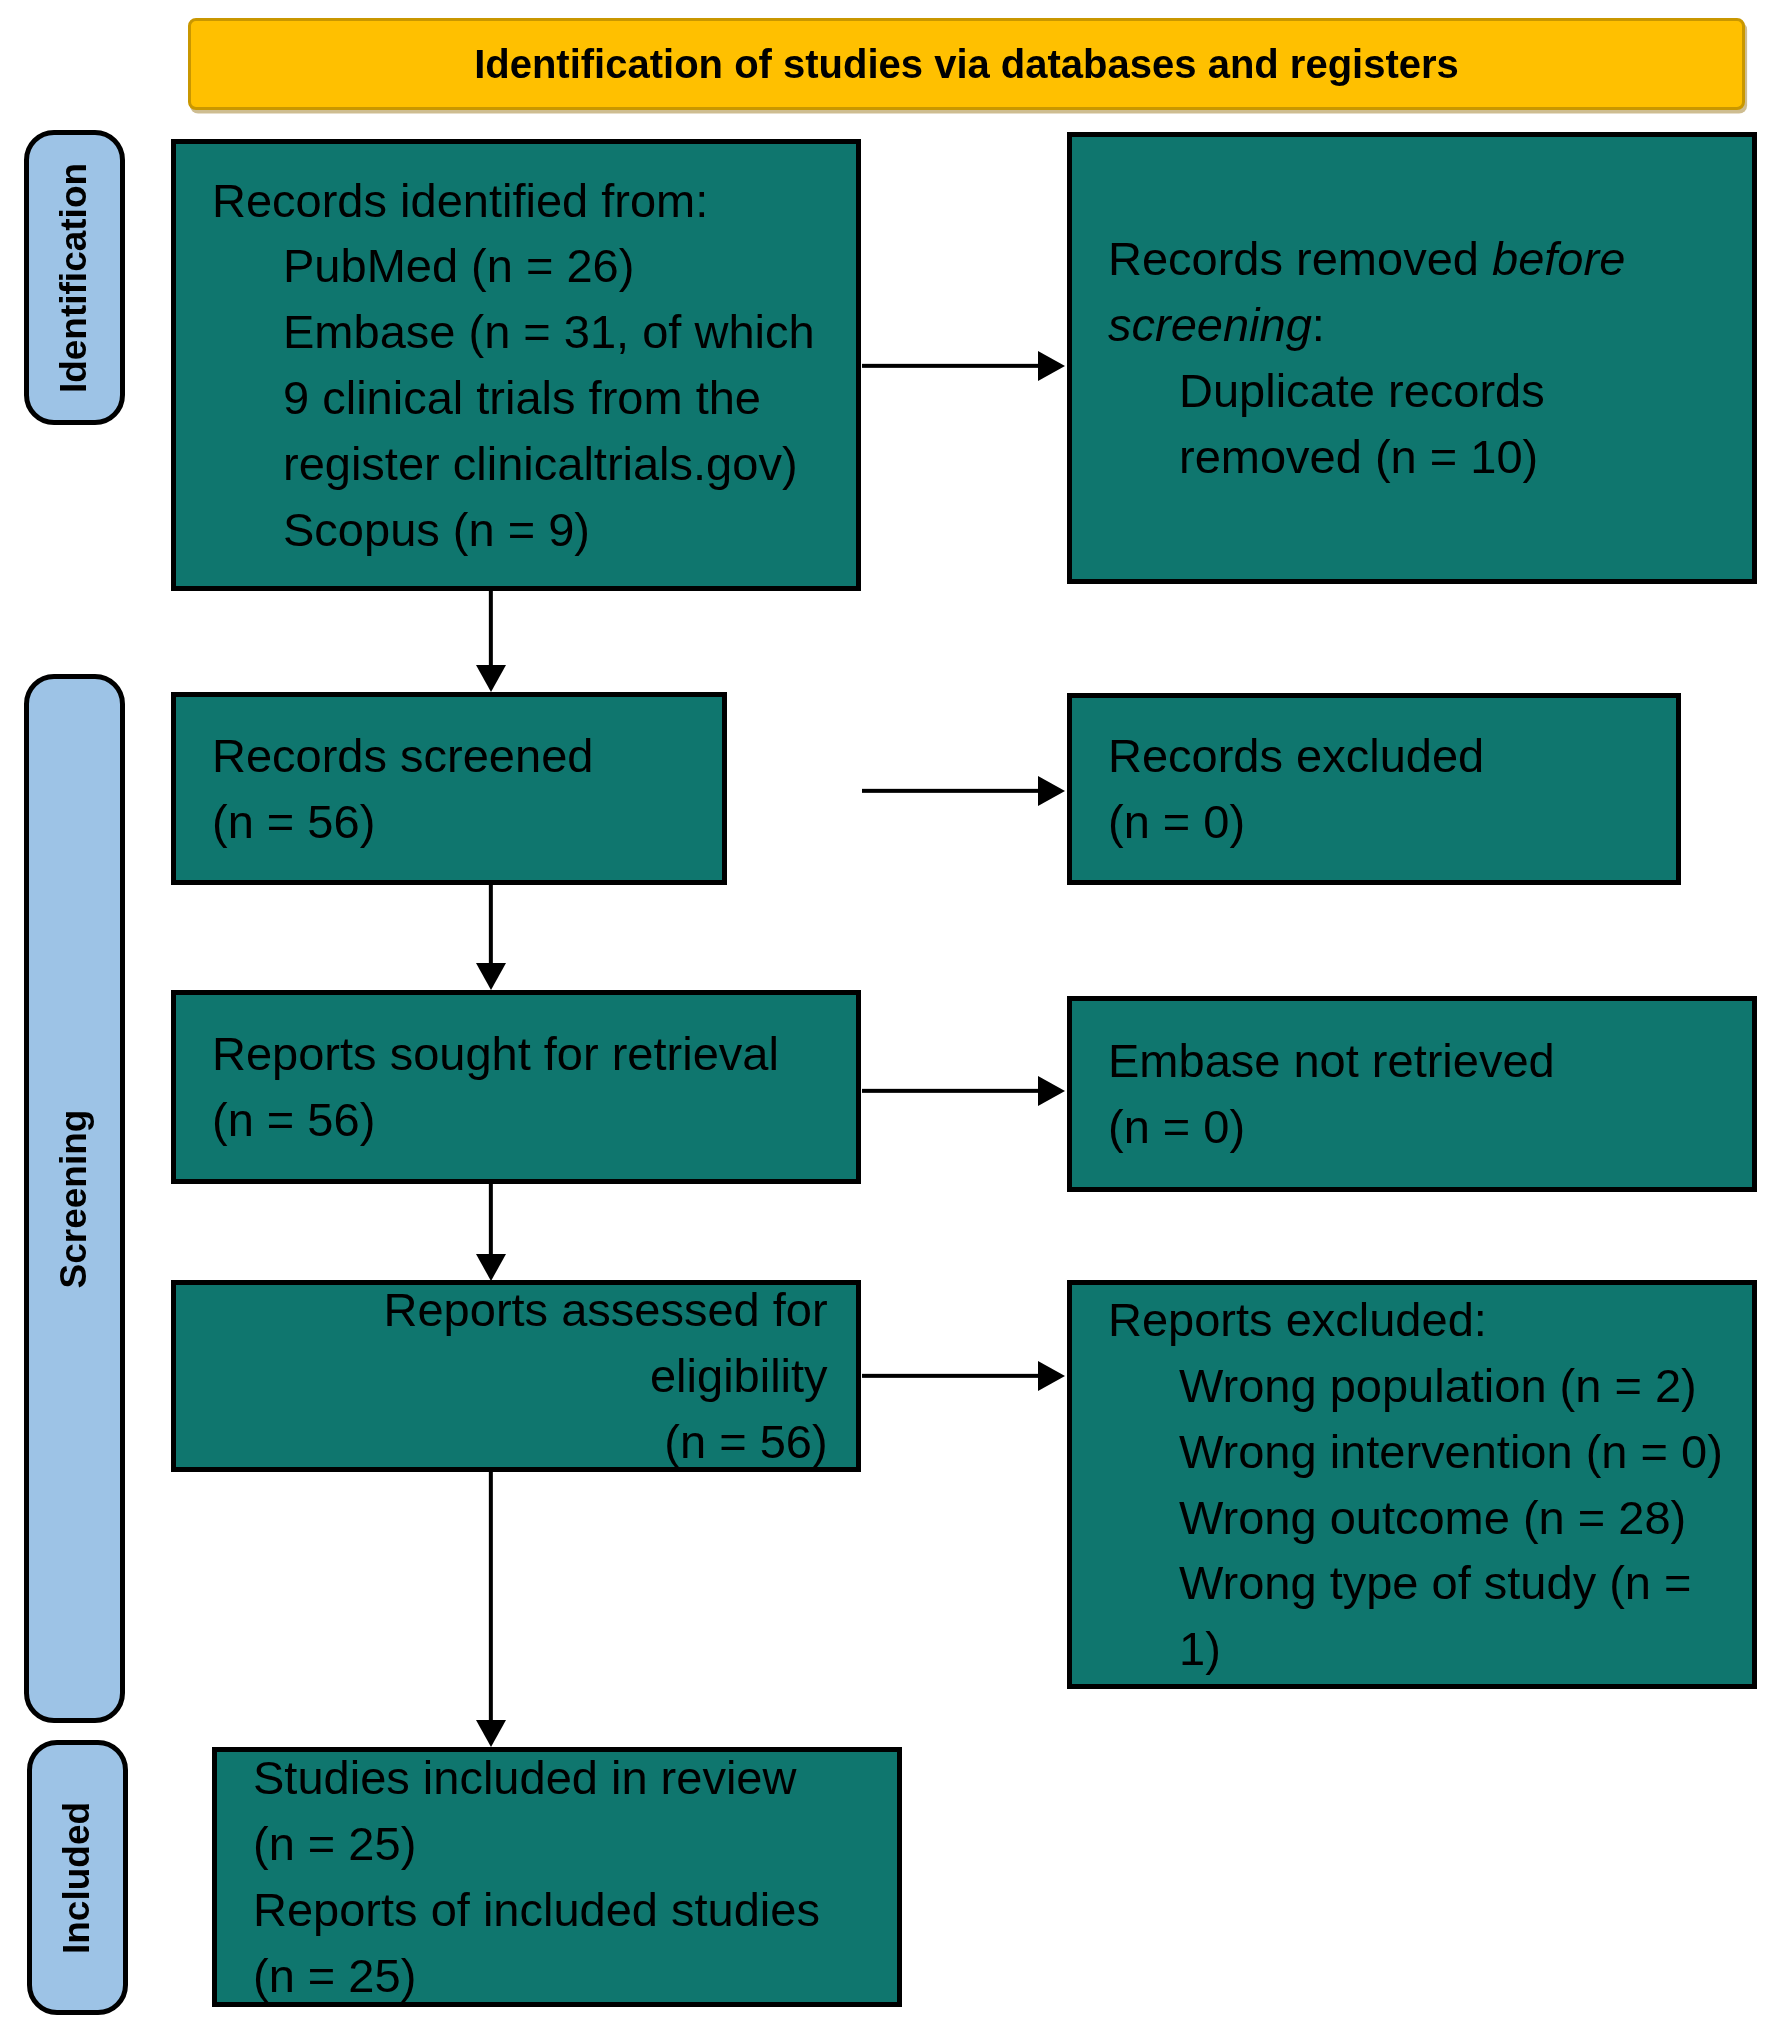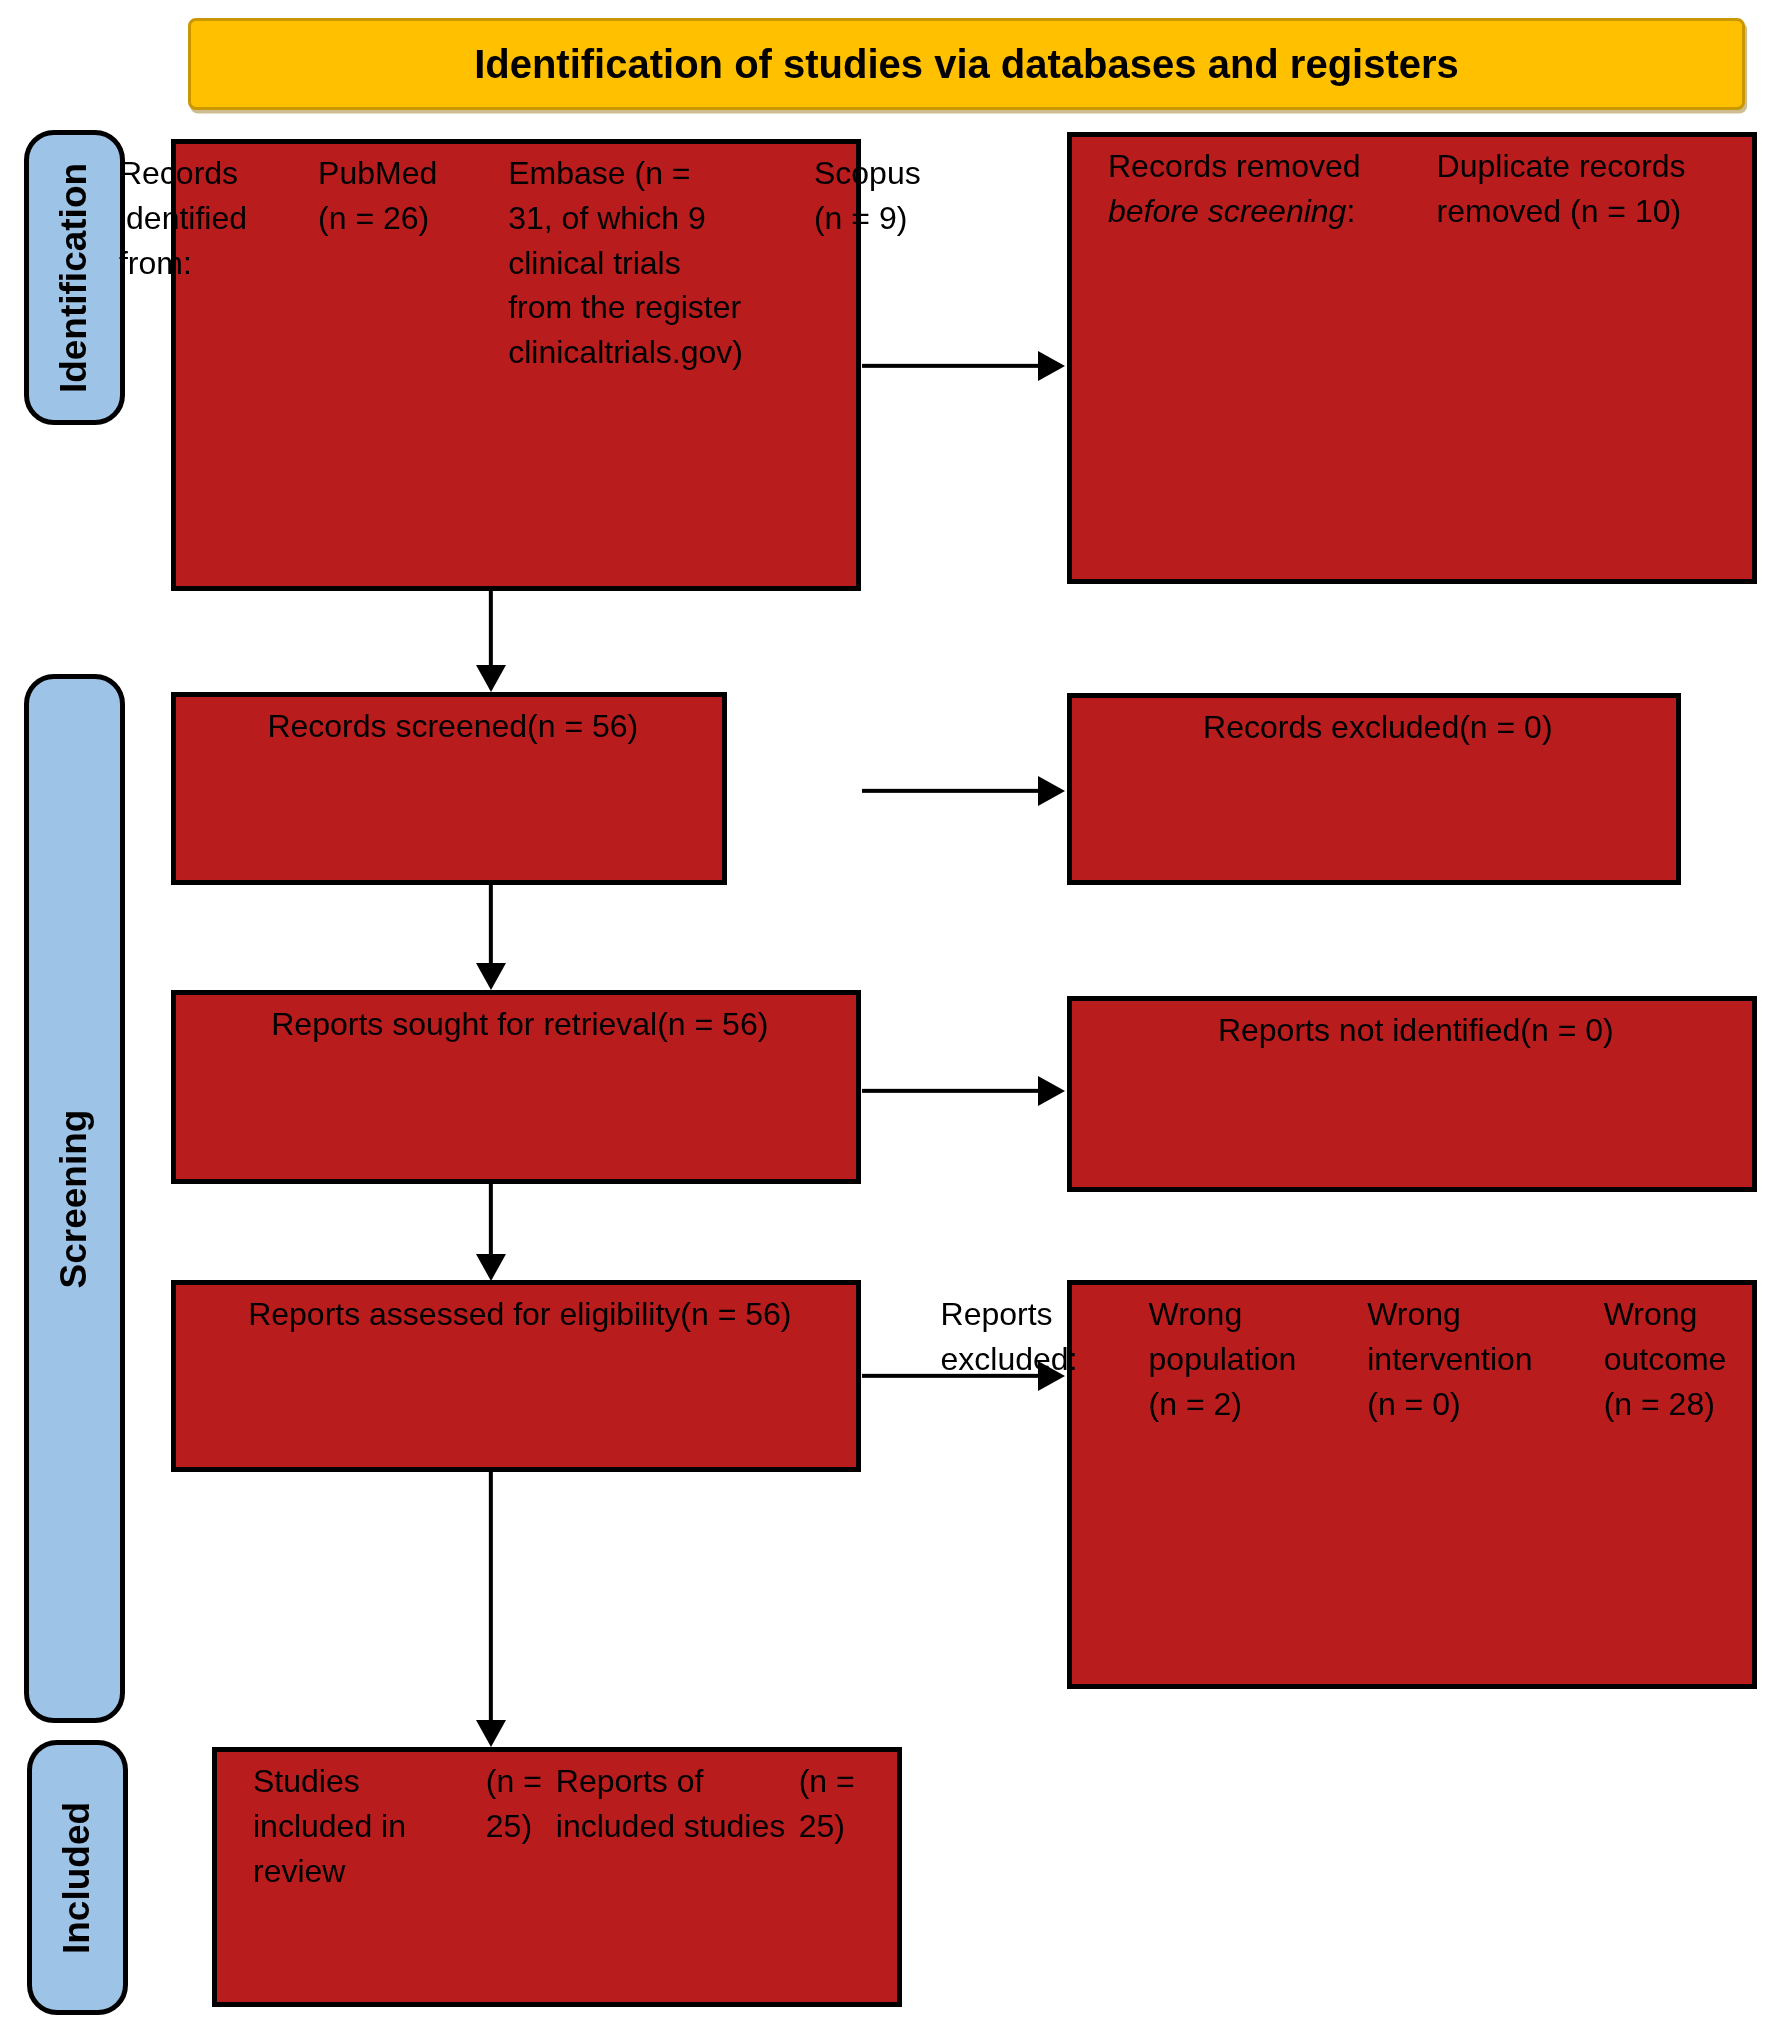--- a/index.html
+++ b/index.html
@@ -47,25 +47,26 @@
     transform: rotate(-90deg);
     white-space: nowrap;
     font-weight: bold;
     font-size: 37px;
   }
 
   
   .fbox {
     position: absolute;
     display: flex;
+    flex-direction: column;
     justify-content: center;
-    background: #b91c1c;
+    background: #0f766e;
     border: 5px solid #000000;
     padding: 7.1px 28.4px 7.1px 36px;
-    font-size: 32px;
+    font-size: 47px;
     line-height: 1.4;
   }
   .fbox .line { display: block; }
   .fbox .indent { display: block; padding-left: 71px; }
   .italic { font-style: italic; }
 
   
   .arrow-v { position: absolute; width: 31px; }
   .arrow-v .shaft {
     position: absolute;
@@ -135,21 +136,21 @@
     <span class="line">Records excluded</span>
     <span class="line">(n = 0)</span>
   </div>
 
   <div class="fbox" style="left:171px; top:990px; width:690px; height:194px;">
     <span class="line">Reports sought for retrieval</span>
     <span class="line">(n = 56)</span>
   </div>
 
   <div class="fbox" style="left:1067px; top:996px; width:690px; height:196px;">
-    <span class="line">Reports not identified</span>
+    <span class="line">Embase not retrieved</span>
     <span class="line">(n = 0)</span>
   </div>
 
   <div class="fbox" style="left:171px; top:1280px; width:690px; height:192px;text-align:right;">
     <span class="line">Reports assessed for eligibility</span>
     <span class="line">(n = 56)</span>
   </div>
 
   <div class="fbox" style="left:1067px; top:1280px; width:690px; height:409px;">
     <span class="line">Reports excluded:</span>

